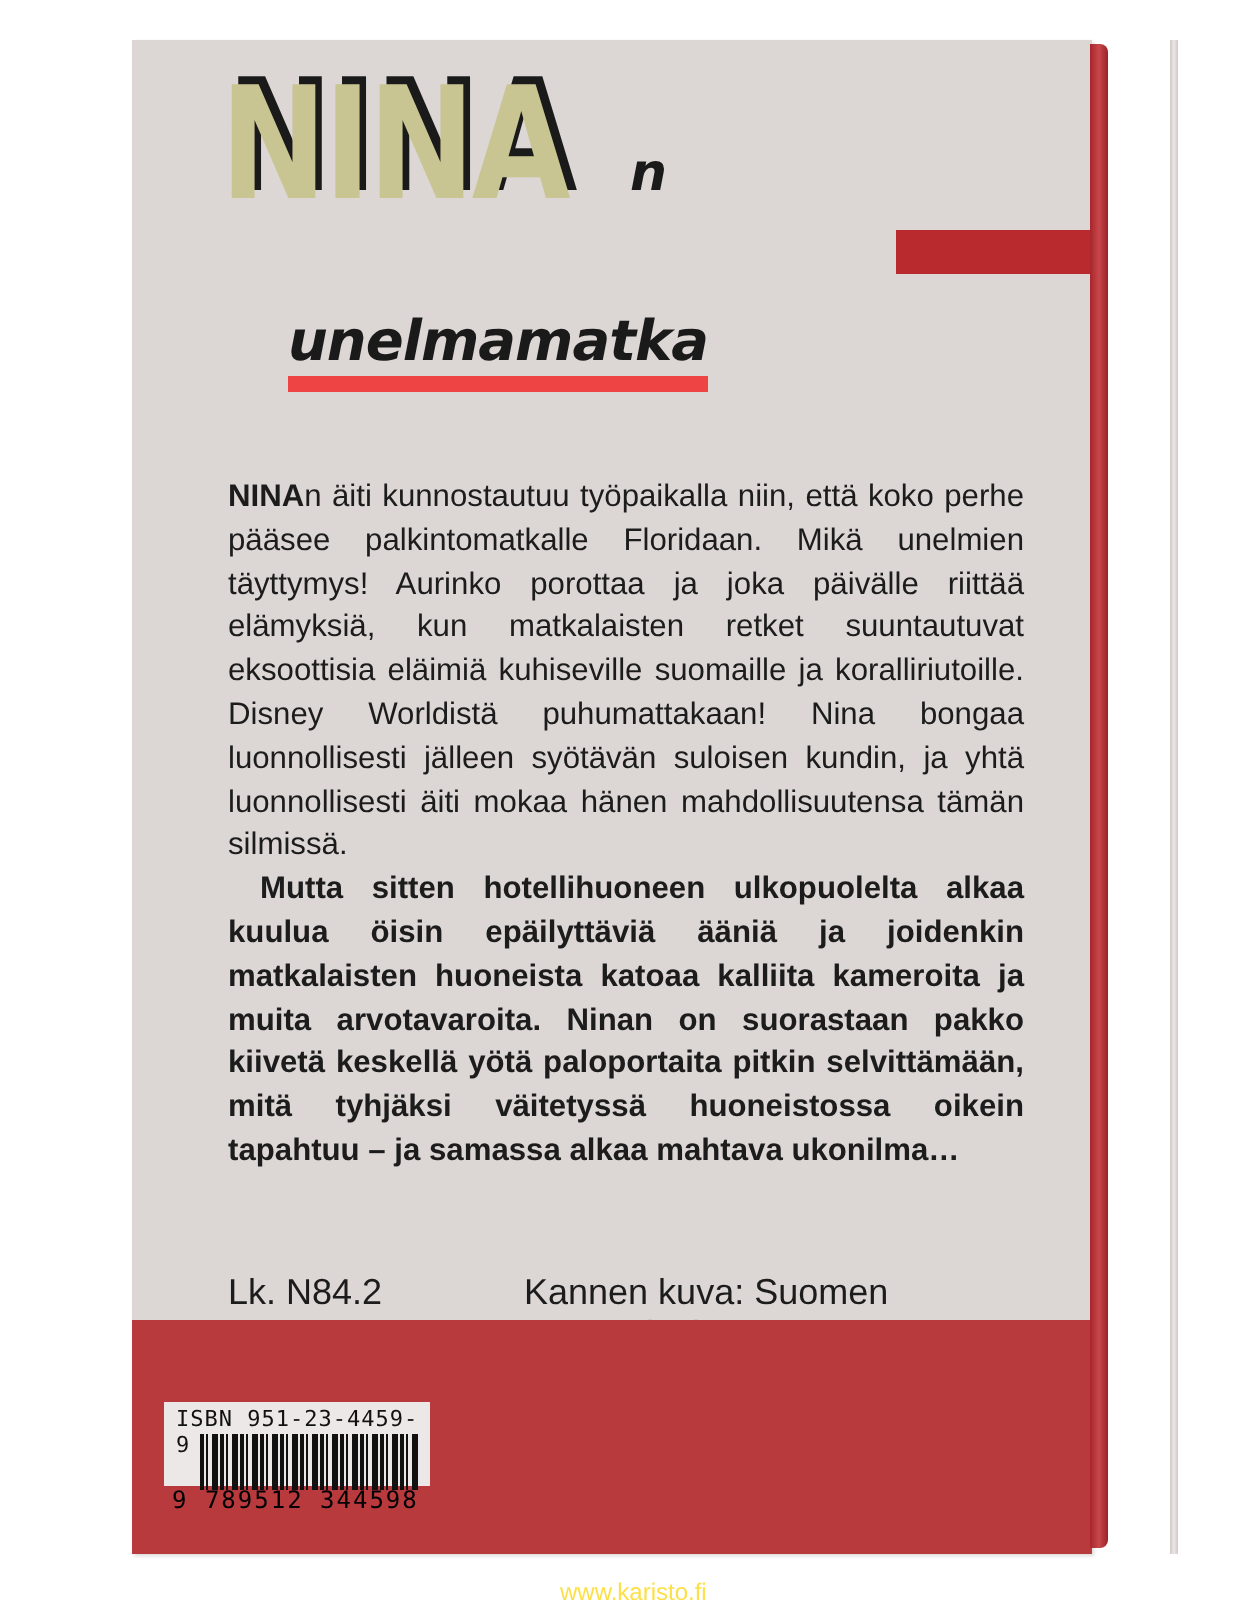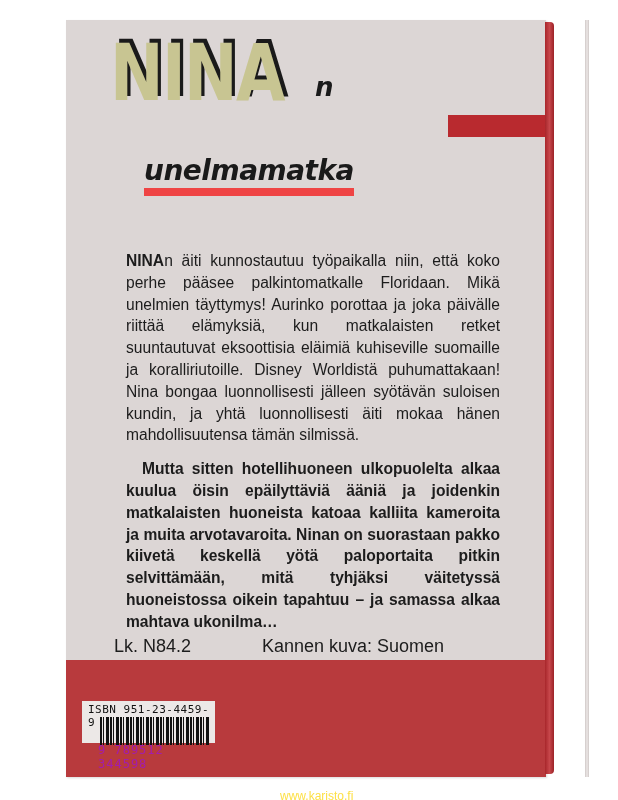--- a/index.html
+++ b/index.html
@@ -6,29 +6,29 @@
   body { width:618px; height:800px; background:#ffffff; position:relative; overflow:hidden; font-family:"Liberation Sans", sans-serif; }
   .cover { position:absolute; left:66px; top:20px; width:480px; height:757px; background:#dcd6d5; box-shadow: 1px 1px 2px rgba(0,0,0,0.15); }
   .hinge { position:absolute; left:519px; top:0; width:4px; height:100%; background:linear-gradient(90deg,#cfc8c7,#ece7e6,#cfc8c7); }
   .spine-strip { position:absolute; left:545px; top:22px; width:9px; height:752px; background:linear-gradient(90deg,#a8262b,#c7474b,#9c2227); border-radius:0 4px 4px 0; }
   .red-bar { position:absolute; left:382px; top:95px; width:98px; height:22px; background:#b92a2f; }
   .logo { position:absolute; left:44px; top:8px; height:90px; }
   .logo-big { position:absolute; left:0; top:0; font-family:"DejaVu Sans", sans-serif; font-weight:bold; font-size:78px; letter-spacing:-2px; color:#c8c592; text-shadow:4px -4px 0 #1a1a1a; transform:scaleX(0.82); transform-origin:left top; white-space:nowrap; }
   .logo-n { position:absolute; left:205px; top:44px; font-family:"DejaVu Sans", sans-serif; font-weight:bold; font-style:italic; font-size:26px; color:#1a1a1a; }
   .subtitle { position:absolute; left:78px; top:134px; font-family:"DejaVu Sans", sans-serif; font-weight:bold; font-style:italic; font-size:28px; color:#1a1a1a; border-bottom:8px solid #ef4444; line-height:34px; letter-spacing:-0.5px; }
   .blurb { position:absolute; left:48px; top:218px; width:398px; font-size:15.6px; line-height:21.8px; color:#1c1c1c; text-align:justify; }
-  .blurb p { margin:12px; }
+  .blurb p { margin:0; }
   .blurb p + p { text-indent:16px;font-weight:bold; }
   .blurb b { font-weight:bold; }
   .footer-line { position:absolute; top:616px; font-size:18px; color:#1c1c1c; }
   .red-section { position:absolute; left:0; top:640px; width:100%; height:117px; background:#b83a3d; }
   .barcode { position:absolute; left:16px; top:41px; width:133px; height:42px; background:#ece8e7; }
   .isbn-top { position:absolute; left:6px; top:2px; font-family:"DejaVu Sans Mono", monospace; font-size:11px; letter-spacing:0.5px; color:#111; }
   .bars { position:absolute; left:18px; top:16px; width:110px; height:28px; background:repeating-linear-gradient(90deg,#111 0 2px,transparent 2px 3px,#111 3px 4px,transparent 4px 6px,#111 6px 9px,transparent 9px 10px); }
-  .isbn-bottom { position:absolute; left:16px; top:42px; font-family:"DejaVu Sans Mono", monospace; font-size:12px; color:#a21caf; letter-spacing:1px; }
+  .isbn-bottom { position:absolute; left:4px; top:42px; font-family:"DejaVu Sans Mono", monospace; font-size:12px; color:#000000; letter-spacing:1px; }
   .url { position:absolute; left:214px; top:85px; font-size:12px; color:#fde047;margin-top:44px; }
 </style>
 </head>
 <body>
 
 <div class="cover">
   <div class="hinge"></div>
   <div class="red-bar"></div>
 
   <div class="logo">

